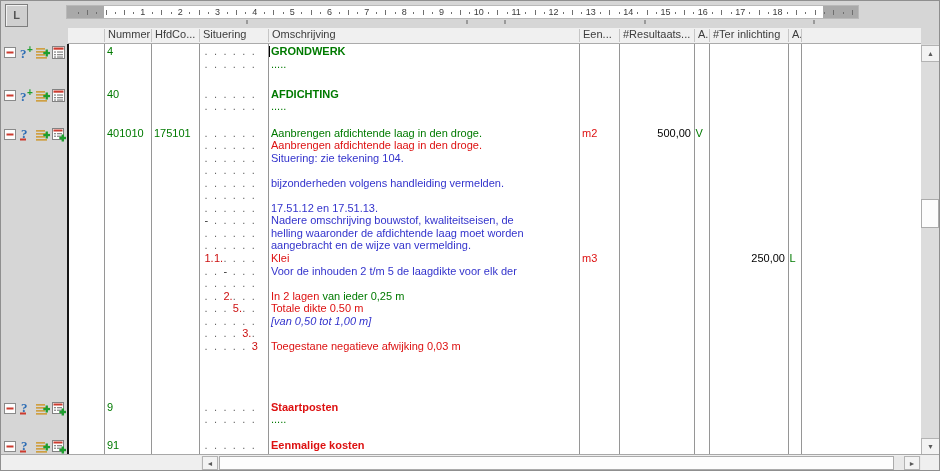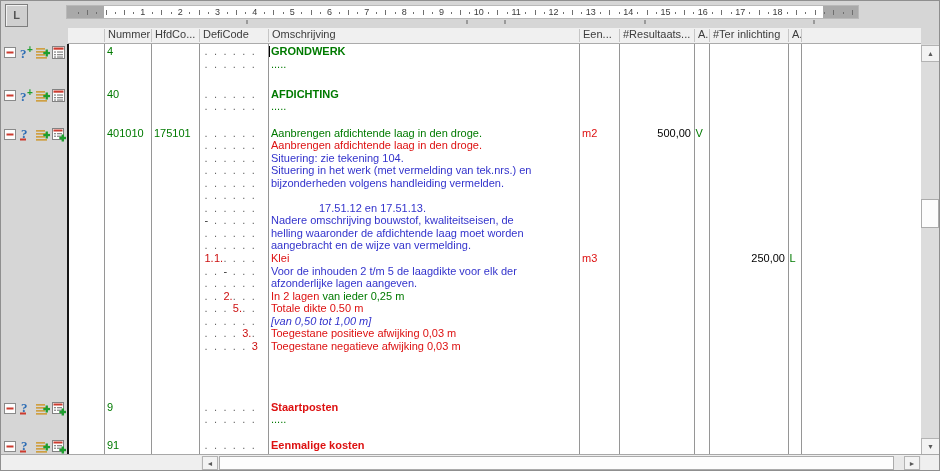--- a/index.html
+++ b/index.html
@@ -123,21 +123,21 @@
         <div style="position: absolute; left: 578px; top: 15px; width: 2px; height: 4px; background: rgb(154, 154, 154);"></div>
         <div style="position: absolute; left: 747px; top: 15px; width: 2px; height: 4px; background: rgb(154, 154, 154);"></div>
       </div>
   </div>
 
   <div class="abs" id="headerBand" style="left:67px;top:27px;width:853px;height:15px;background:#f0f0f0;border-bottom:1px solid #ababab;box-sizing:content-box;">
       <div class="hdr" style="left: 36px; width: 47px;">Nummer</div>
       <div class="hsep" style="left: 36px;"></div>
       <div class="hdr" style="left: 83px; width: 48px;">HfdCo...</div>
       <div class="hsep" style="left: 83px;"></div>
-      <div class="hdr" style="left: 131px; width: 69px;">DefiCode</div>
+      <div class="hdr" style="left: 131px; width: 69px;">Situering</div>
       <div class="hsep" style="left: 131px;"></div>
       <div class="hdr" style="left: 200px; width: 311px;">Omschrijving</div>
       <div class="hsep" style="left: 200px;"></div>
       <div class="hdr" style="left: 511px; width: 40px;">Een...</div>
       <div class="hsep" style="left: 511px;"></div>
       <div class="hdr" style="left: 551px; width: 75px;">#Resultaats...</div>
       <div class="hsep" style="left: 551px;"></div>
       <div class="hdr" style="left: 626px; width: 15px;">A.</div>
       <div class="hsep" style="left: 626px;"></div>
       <div class="hdr" style="left: 641px; width: 79px;">#Ter inlichting</div>
@@ -174,49 +174,46 @@
       <div class="cell" style="left: 136.5px; top: 82.5px; white-space: nowrap;"><span class="defislot" style="color: rgb(102, 102, 102);">.</span><span class="defislot" style="color: rgb(102, 102, 102);">.</span><span class="defislot" style="color: rgb(102, 102, 102);">.</span><span class="defislot" style="color: rgb(102, 102, 102);">.</span><span class="defislot" style="color: rgb(102, 102, 102);">.</span><span class="defislot" style="color: rgb(102, 102, 102);">.</span></div>
       <div class="cell" style="left: 203px; top: 82.5px;"><span style="color: rgb(0, 122, 0);">Aanbrengen afdichtende laag in den droge.</span></div>
       <div class="cell" style="left: 514px; top: 82.5px; color: rgb(221, 17, 17);">m2</div>
       <div class="cell" style="left: 551px; top: 82.5px; width: 72px; text-align: right; color: rgb(0, 0, 0);">500,00</div>
       <div class="cell" style="left: 627.5px; top: 82.5px; color: rgb(0, 122, 0);">V</div>
       <div class="cell" style="left: 136.5px; top: 95.05px; white-space: nowrap;"><span class="defislot" style="color: rgb(102, 102, 102);">.</span><span class="defislot" style="color: rgb(102, 102, 102);">.</span><span class="defislot" style="color: rgb(102, 102, 102);">.</span><span class="defislot" style="color: rgb(102, 102, 102);">.</span><span class="defislot" style="color: rgb(102, 102, 102);">.</span><span class="defislot" style="color: rgb(102, 102, 102);">.</span></div>
       <div class="cell" style="left: 203px; top: 95.05px;"><span style="color: rgb(221, 17, 17);">Aanbrengen afdichtende laag in den droge.</span></div>
       <div class="cell" style="left: 136.5px; top: 107.6px; white-space: nowrap;"><span class="defislot" style="color: rgb(102, 102, 102);">.</span><span class="defislot" style="color: rgb(102, 102, 102);">.</span><span class="defislot" style="color: rgb(102, 102, 102);">.</span><span class="defislot" style="color: rgb(102, 102, 102);">.</span><span class="defislot" style="color: rgb(102, 102, 102);">.</span><span class="defislot" style="color: rgb(102, 102, 102);">.</span></div>
       <div class="cell" style="left: 203px; top: 107.6px;"><span style="color: rgb(51, 51, 204);">Situering: zie tekening 104.</span></div>
       <div class="cell" style="left: 136.5px; top: 120.15px; white-space: nowrap;"><span class="defislot" style="color: rgb(102, 102, 102);">.</span><span class="defislot" style="color: rgb(102, 102, 102);">.</span><span class="defislot" style="color: rgb(102, 102, 102);">.</span><span class="defislot" style="color: rgb(102, 102, 102);">.</span><span class="defislot" style="color: rgb(102, 102, 102);">.</span><span class="defislot" style="color: rgb(102, 102, 102);">.</span></div>
-      <div class="cell" style="left: 203px; top: 120.15px;"><span style="color: rgb(51, 51, 204);">Situering in het werk (met vermelding van tek.nrs.) en</span></div>
       <div class="cell" style="left: 136.5px; top: 132.7px; white-space: nowrap;"><span class="defislot" style="color: rgb(102, 102, 102);">.</span><span class="defislot" style="color: rgb(102, 102, 102);">.</span><span class="defislot" style="color: rgb(102, 102, 102);">.</span><span class="defislot" style="color: rgb(102, 102, 102);">.</span><span class="defislot" style="color: rgb(102, 102, 102);">.</span><span class="defislot" style="color: rgb(102, 102, 102);">.</span></div>
       <div class="cell" style="left: 203px; top: 132.7px;"><span style="color: rgb(51, 51, 204);">bijzonderheden volgens handleiding vermelden.</span></div>
       <div class="cell" style="left: 136.5px; top: 145.25px; white-space: nowrap;"><span class="defislot" style="color: rgb(102, 102, 102);">.</span><span class="defislot" style="color: rgb(102, 102, 102);">.</span><span class="defislot" style="color: rgb(102, 102, 102);">.</span><span class="defislot" style="color: rgb(102, 102, 102);">.</span><span class="defislot" style="color: rgb(102, 102, 102);">.</span><span class="defislot" style="color: rgb(102, 102, 102);">.</span></div>
       <div class="cell" style="left: 136.5px; top: 157.8px; white-space: nowrap;"><span class="defislot" style="color: rgb(102, 102, 102);">.</span><span class="defislot" style="color: rgb(102, 102, 102);">.</span><span class="defislot" style="color: rgb(102, 102, 102);">.</span><span class="defislot" style="color: rgb(102, 102, 102);">.</span><span class="defislot" style="color: rgb(102, 102, 102);">.</span><span class="defislot" style="color: rgb(102, 102, 102);">.</span></div>
-      <div class="cell" style="left: 203px; top: 157.8px;"><span style="color: rgb(51, 51, 204); margin-left: 48px;">17.51.12 en 17.51.13.</span></div>
+      <div class="cell" style="left: 203px; top: 157.8px;"><span style="color: rgb(51, 51, 204);">17.51.12 en 17.51.13.</span></div>
       <div class="cell" style="left: 136.5px; top: 170.35px; white-space: nowrap;"><span class="defislot" style="color: rgb(51, 51, 51);">-</span><span class="defislot" style="color: rgb(102, 102, 102);">.</span><span class="defislot" style="color: rgb(102, 102, 102);">.</span><span class="defislot" style="color: rgb(102, 102, 102);">.</span><span class="defislot" style="color: rgb(102, 102, 102);">.</span><span class="defislot" style="color: rgb(102, 102, 102);">.</span></div>
       <div class="cell" style="left: 203px; top: 170.35px;"><span style="color: rgb(51, 51, 204);">Nadere omschrijving bouwstof, kwaliteitseisen, de</span></div>
       <div class="cell" style="left: 136.5px; top: 182.9px; white-space: nowrap;"><span class="defislot" style="color: rgb(102, 102, 102);">.</span><span class="defislot" style="color: rgb(102, 102, 102);">.</span><span class="defislot" style="color: rgb(102, 102, 102);">.</span><span class="defislot" style="color: rgb(102, 102, 102);">.</span><span class="defislot" style="color: rgb(102, 102, 102);">.</span><span class="defislot" style="color: rgb(102, 102, 102);">.</span></div>
       <div class="cell" style="left: 203px; top: 182.9px; text-align: right;"><span style="color: rgb(51, 51, 204);">helling waaronder de afdichtende laag moet worden</span></div>
       <div class="cell" style="left: 136.5px; top: 195.45px; white-space: nowrap;"><span class="defislot" style="color: rgb(102, 102, 102);">.</span><span class="defislot" style="color: rgb(102, 102, 102);">.</span><span class="defislot" style="color: rgb(102, 102, 102);">.</span><span class="defislot" style="color: rgb(102, 102, 102);">.</span><span class="defislot" style="color: rgb(102, 102, 102);">.</span><span class="defislot" style="color: rgb(102, 102, 102);">.</span></div>
       <div class="cell" style="left: 203px; top: 195.45px;"><span style="color: rgb(51, 51, 204);">aangebracht en de wijze van vermelding.</span></div>
       <div class="cell" style="left: 136.5px; top: 208px; white-space: nowrap;"><span class="defislot" style="color: rgb(204, 17, 17);">1.</span><span class="defislot" style="color: rgb(204, 17, 17);">1.</span><span class="defislot" style="color: rgb(102, 102, 102);">.</span><span class="defislot" style="color: rgb(102, 102, 102);">.</span><span class="defislot" style="color: rgb(102, 102, 102);">.</span><span class="defislot" style="color: rgb(102, 102, 102);">.</span></div>
       <div class="cell" style="left: 203px; top: 208px;"><span style="color: rgb(221, 17, 17);">Klei</span></div>
       <div class="cell" style="left: 514px; top: 208px; color: rgb(221, 17, 17);">m3</div>
       <div class="cell" style="left: 643px; top: 208px; width: 74px; text-align: right; color: rgb(0, 0, 0);">250,00</div>
       <div class="cell" style="left: 721.5px; top: 208px; color: rgb(0, 122, 0);">L</div>
       <div class="cell" style="left: 136.5px; top: 220.55px; white-space: nowrap;"><span class="defislot" style="color: rgb(102, 102, 102);">.</span><span class="defislot" style="color: rgb(102, 102, 102);">.</span><span class="defislot" style="color: rgb(51, 51, 51);">-</span><span class="defislot" style="color: rgb(102, 102, 102);">.</span><span class="defislot" style="color: rgb(102, 102, 102);">.</span><span class="defislot" style="color: rgb(102, 102, 102);">.</span></div>
       <div class="cell" style="left: 203px; top: 220.55px;"><span style="color: rgb(51, 51, 204);">Voor de inhouden 2 t/m 5 de laagdikte voor elk der</span></div>
       <div class="cell" style="left: 136.5px; top: 233.1px; white-space: nowrap;"><span class="defislot" style="color: rgb(102, 102, 102);">.</span><span class="defislot" style="color: rgb(102, 102, 102);">.</span><span class="defislot" style="color: rgb(102, 102, 102);">.</span><span class="defislot" style="color: rgb(102, 102, 102);">.</span><span class="defislot" style="color: rgb(102, 102, 102);">.</span><span class="defislot" style="color: rgb(102, 102, 102);">.</span></div>
-      <div class="cell" style="left: 203px; top: 233.1px;"><span style="color: rgb(51, 51, 204);">afzonderlijke lagen aangeven.</span></div>
       <div class="cell" style="left: 136.5px; top: 245.65px; white-space: nowrap;"><span class="defislot" style="color: rgb(102, 102, 102);">.</span><span class="defislot" style="color: rgb(102, 102, 102);">.</span><span class="defislot" style="color: rgb(204, 17, 17);">2.</span><span class="defislot" style="color: rgb(102, 102, 102);">.</span><span class="defislot" style="color: rgb(102, 102, 102);">.</span><span class="defislot" style="color: rgb(102, 102, 102);">.</span></div>
       <div class="cell" style="left: 203px; top: 245.65px;"><span style="color: rgb(221, 17, 17);">In 2 lagen</span><span style="color: rgb(0, 122, 0);"> van ieder 0,25 m</span></div>
       <div class="cell" style="left: 136.5px; top: 258.2px; white-space: nowrap;"><span class="defislot" style="color: rgb(102, 102, 102);">.</span><span class="defislot" style="color: rgb(102, 102, 102);">.</span><span class="defislot" style="color: rgb(102, 102, 102);">.</span><span class="defislot" style="color: rgb(204, 17, 17);">5.</span><span class="defislot" style="color: rgb(102, 102, 102);">.</span><span class="defislot" style="color: rgb(102, 102, 102);">.</span></div>
       <div class="cell" style="left: 203px; top: 258.2px;"><span style="color: rgb(221, 17, 17);">Totale dikte 0.50 m</span></div>
       <div class="cell" style="left: 136.5px; top: 270.75px; white-space: nowrap;"><span class="defislot" style="color: rgb(102, 102, 102);">.</span><span class="defislot" style="color: rgb(102, 102, 102);">.</span><span class="defislot" style="color: rgb(102, 102, 102);">.</span><span class="defislot" style="color: rgb(102, 102, 102);">.</span><span class="defislot" style="color: rgb(102, 102, 102);">.</span><span class="defislot" style="color: rgb(102, 102, 102);">.</span></div>
       <div class="cell" style="left: 203px; top: 270.75px; font-style: italic;"><span style="color: rgb(51, 51, 204);">[van 0,50 tot 1,00 m]</span></div>
       <div class="cell" style="left: 136.5px; top: 283.3px; white-space: nowrap;"><span class="defislot" style="color: rgb(102, 102, 102);">.</span><span class="defislot" style="color: rgb(102, 102, 102);">.</span><span class="defislot" style="color: rgb(102, 102, 102);">.</span><span class="defislot" style="color: rgb(102, 102, 102);">.</span><span class="defislot" style="color: rgb(204, 17, 17);">3.</span><span class="defislot" style="color: rgb(102, 102, 102);">.</span></div>
-      <div class="cell" style="left: 203px; top: 283.3px;"><span style="color: rgb(221, 17, 17);">Toegestane positieve afwijking 0,03 m</span></div>
       <div class="cell" style="left: 136.5px; top: 295.85px; white-space: nowrap;"><span class="defislot" style="color: rgb(102, 102, 102);">.</span><span class="defislot" style="color: rgb(102, 102, 102);">.</span><span class="defislot" style="color: rgb(102, 102, 102);">.</span><span class="defislot" style="color: rgb(102, 102, 102);">.</span><span class="defislot" style="color: rgb(102, 102, 102);">.</span><span class="defislot" style="color: rgb(204, 17, 17);">3</span></div>
       <div class="cell" style="left: 203px; top: 295.85px;"><span style="color: rgb(221, 17, 17);">Toegestane negatieve afwijking 0,03 m</span></div>
       <div class="cell" style="left: 39px; top: 356.5px; color: rgb(0, 122, 0);">9</div>
       <div class="cell" style="left: 136.5px; top: 356.5px; white-space: nowrap;"><span class="defislot" style="color: rgb(102, 102, 102);">.</span><span class="defislot" style="color: rgb(102, 102, 102);">.</span><span class="defislot" style="color: rgb(102, 102, 102);">.</span><span class="defislot" style="color: rgb(102, 102, 102);">.</span><span class="defislot" style="color: rgb(102, 102, 102);">.</span><span class="defislot" style="color: rgb(102, 102, 102);">.</span></div>
       <div class="cell" style="left: 203px; top: 356.5px;"><span style="color: rgb(221, 17, 17); font-weight: bold;">Staartposten</span></div>
       <div class="cell" style="left: 136.5px; top: 369.05px; white-space: nowrap;"><span class="defislot" style="color: rgb(102, 102, 102);">.</span><span class="defislot" style="color: rgb(102, 102, 102);">.</span><span class="defislot" style="color: rgb(102, 102, 102);">.</span><span class="defislot" style="color: rgb(102, 102, 102);">.</span><span class="defislot" style="color: rgb(102, 102, 102);">.</span><span class="defislot" style="color: rgb(102, 102, 102);">.</span></div>
       <div class="cell" style="left: 203px; top: 369.05px;"><span style="color: rgb(0, 122, 0);">.....</span></div>
       <div class="cell" style="left: 39px; top: 394.5px; color: rgb(0, 122, 0);">91</div>
       <div class="cell" style="left: 136.5px; top: 394.5px; white-space: nowrap;"><span class="defislot" style="color: rgb(102, 102, 102);">.</span><span class="defislot" style="color: rgb(102, 102, 102);">.</span><span class="defislot" style="color: rgb(102, 102, 102);">.</span><span class="defislot" style="color: rgb(102, 102, 102);">.</span><span class="defislot" style="color: rgb(102, 102, 102);">.</span><span class="defislot" style="color: rgb(102, 102, 102);">.</span></div>
       <div class="cell" style="left: 203px; top: 394.5px;"><span style="color: rgb(221, 17, 17); font-weight: bold;">Eenmalige kosten</span></div>

